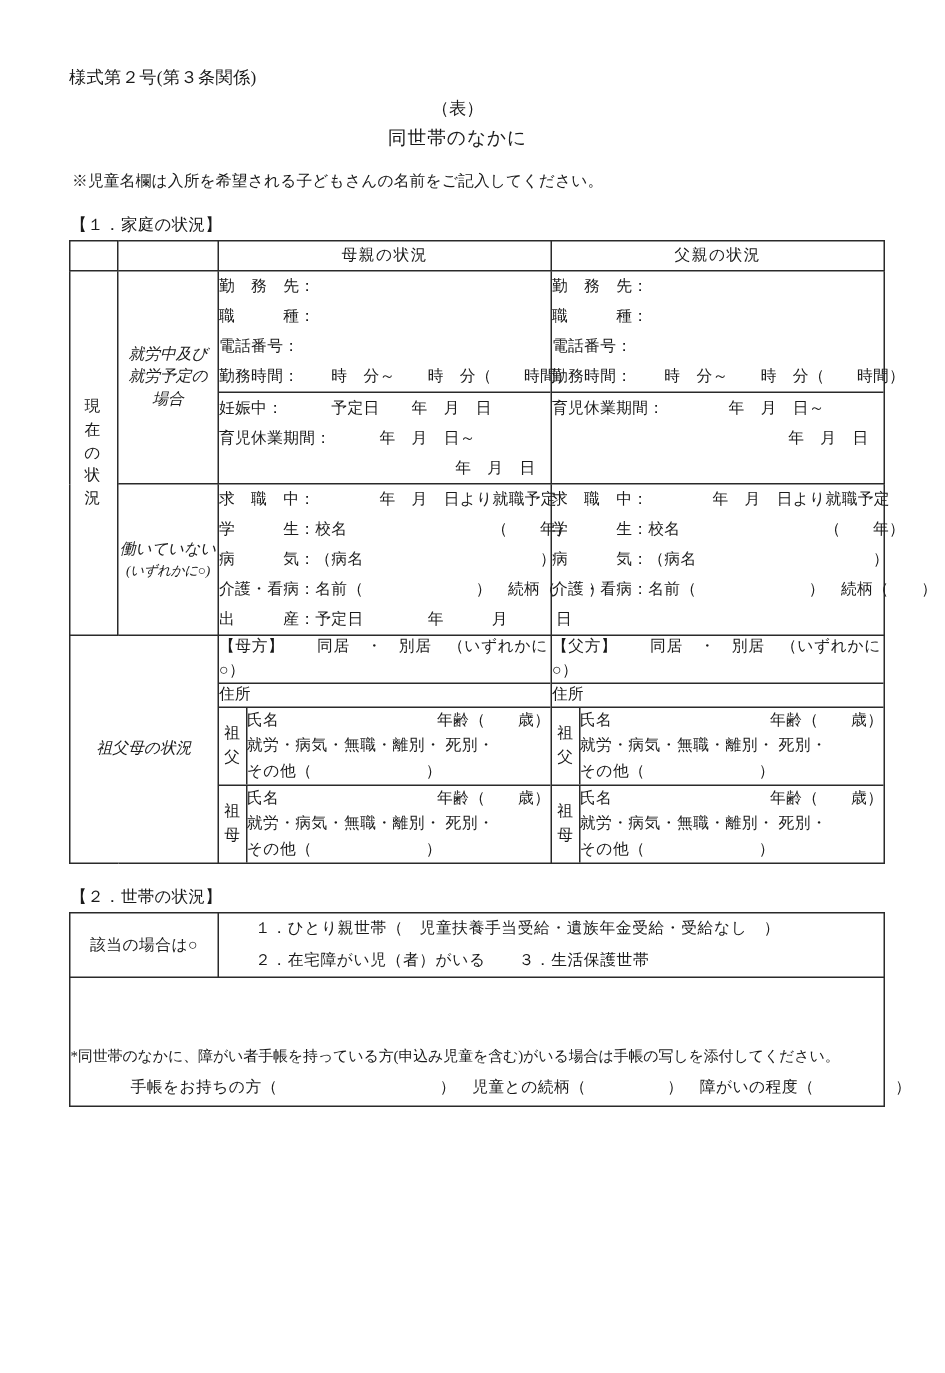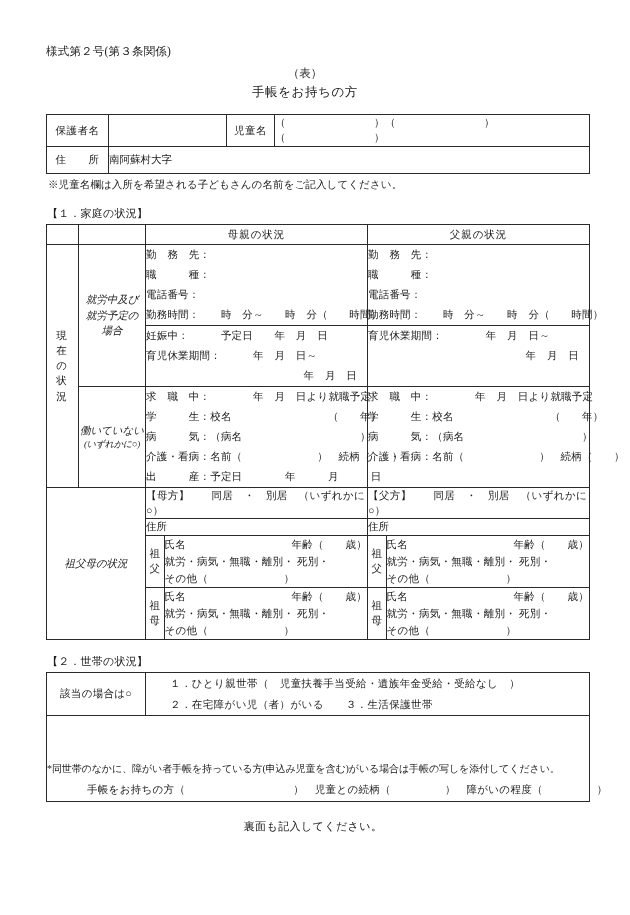--- a/index.html
+++ b/index.html
@@ -202,43 +202,23 @@
 </style>
 </head>
 <body>
 
 <div class="page">
 
   <div class="form-no">様式第２号(第３条関係)</div>
 
   <div class="title-block">
     <div class="title-omote">（表）</div>
-    <div class="title-main">手帳をお持ちの方</div>
+    <div class="title-main">同世帯のなかに</div>
   </div>
 
-  <table class="grid tbl-top">
-    <colgroup>
-      <col style="width:62px">
-        <col style="width:118px">
-        <col style="width:48px">
-        <col>
-    </colgroup>
-    <tbody>
-      <tr>
-        <td class="lbl-c cell-pad">保護者名</td>
-        <td class="cell-pad"></td>
-        <td class="lbl-c cell-pad">児童名</td>
-        <td class="paren-row">（　　　　　　　　）（　　　　　　　　）（　　　　　　　　）</td>
-      </tr>
-      <tr>
-        <td class="lbl-c cell-pad">住　　所</td>
-        <td class="addr-val" colspan="3">南阿蘇村大字</td>
-      </tr>
-    </tbody>
-  </table>
 
   <div class="note-line">※児童名欄は入所を希望される子どもさんの名前をご記入してください。</div>
 
   <div class="sec-head">【１．家庭の状況】</div>
 
   <table class="grid tbl-main">
     <colgroup>
       <col style="width:32px">
         <col style="width:67px">
         <col style="width:222px">
@@ -487,15 +467,14 @@
       </tr>
       <tr>
         <td class="notice-row" colspan="2">
           <div class="nl1">*同世帯のなかに、障がい者手帳を持っている方(申込み児童を含む)がいる場合は手帳の写しを添付してください。</div>
           <div class="nl2">手帳をお持ちの方（　　　　　　　　　　）　児童との続柄（　　　　　）　障がいの程度（　　　　　）</div>
         </td>
       </tr>
     </tbody>
   </table>
 
-  <div class="footer-note">裏面も記入してください。</div>
 
 </div>
 
 </body></html>

